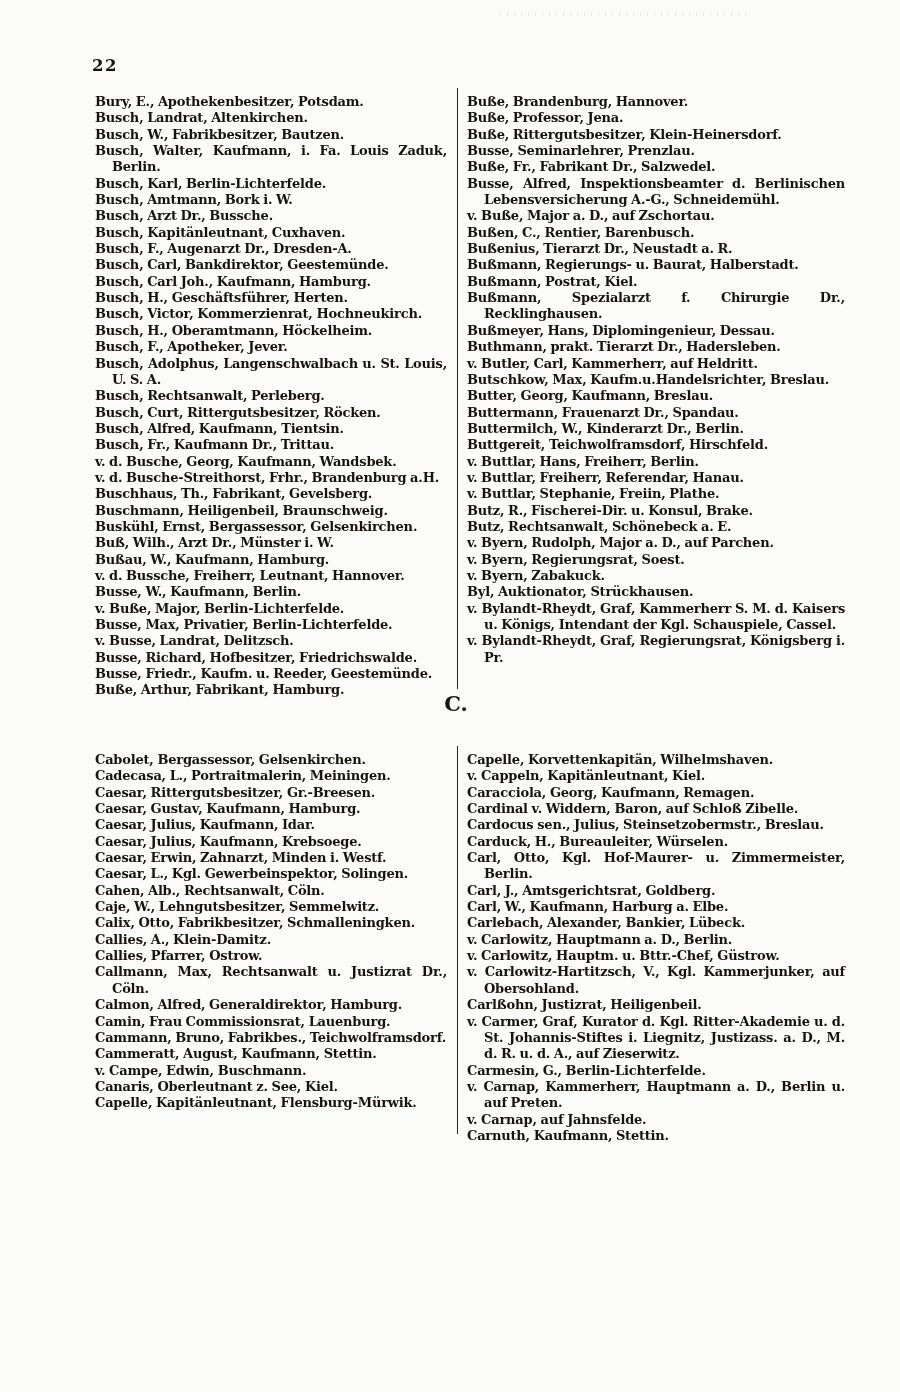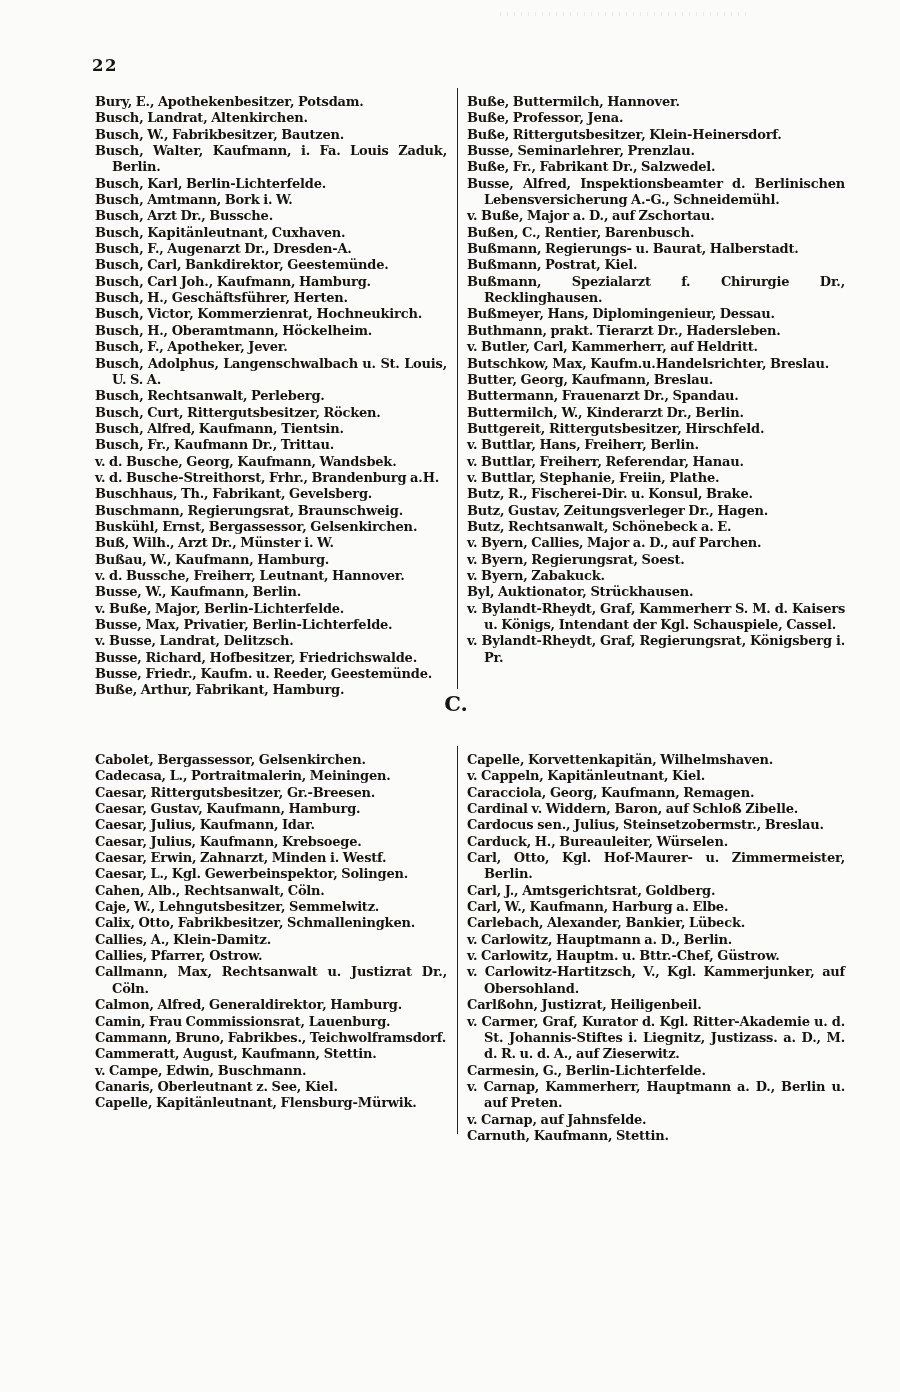--- a/index.html
+++ b/index.html
@@ -73,63 +73,63 @@
         <p class="entry">Busch, H., Oberamtmann, Höckelheim.</p>
         <p class="entry">Busch, F., Apotheker, Jever.</p>
         <p class="entry">Busch, Adolphus, Langenschwalbach u. St. Louis, U. S. A.</p>
         <p class="entry">Busch, Rechtsanwalt, Perleberg.</p>
         <p class="entry">Busch, Curt, Rittergutsbesitzer, Röcken.</p>
         <p class="entry">Busch, Alfred, Kaufmann, Tientsin.</p>
         <p class="entry">Busch, Fr., Kaufmann Dr., Trittau.</p>
         <p class="entry">v. d. Busche, Georg, Kaufmann, Wandsbek.</p>
         <p class="entry">v. d. Busche-Streithorst, Frhr., Brandenburg a.H.</p>
         <p class="entry">Buschhaus, Th., Fabrikant, Gevelsberg.</p>
-        <p class="entry">Buschmann, Regierungsrat, Braunschweig.</p>
+        <p class="entry">Buschmann, Heiligenbeil, Braunschweig.</p>
         <p class="entry">Buskühl, Ernst, Bergassessor, Gelsenkirchen.</p>
         <p class="entry">Buß, Wilh., Arzt Dr., Münster i. W.</p>
         <p class="entry">Bußau, W., Kaufmann, Hamburg.</p>
         <p class="entry">v. d. Bussche, Freiherr, Leutnant, Hannover.</p>
         <p class="entry">Busse, W., Kaufmann, Berlin.</p>
         <p class="entry">v. Buße, Major, Berlin-Lichterfelde.</p>
         <p class="entry">Busse, Max, Privatier, Berlin-Lichterfelde.</p>
         <p class="entry">v. Busse, Landrat, Delitzsch.</p>
         <p class="entry">Busse, Richard, Hofbesitzer, Friedrichswalde.</p>
         <p class="entry">Busse, Friedr., Kaufm. u. Reeder, Geestemünde.</p>
         <p class="entry">Buße, Arthur, Fabrikant, Hamburg.</p>
       </div>
     <div class="divider-cell">
       <div class="divider-line"></div>
     </div>
     <div class="column">
-        <p class="entry">Buße, Buttermilch, Hannover.</p>
+        <p class="entry">Buße, Brandenburg, Hannover.</p>
         <p class="entry">Buße, Professor, Jena.</p>
         <p class="entry">Buße, Rittergutsbesitzer, Klein-Heinersdorf.</p>
         <p class="entry">Busse, Seminarlehrer, Prenzlau.</p>
         <p class="entry">Buße, Fr., Fabrikant Dr., Salzwedel.</p>
         <p class="entry">Busse, Alfred, Inspektionsbeamter d. Berlinischen Lebensversicherung A.-G., Schneidemühl.</p>
         <p class="entry">v. Buße, Major a. D., auf Zschortau.</p>
         <p class="entry">Bußen, C., Rentier, Barenbusch.</p>
+        <p class="entry">Bußenius, Tierarzt Dr., Neustadt a. R.</p>
         <p class="entry">Bußmann, Regierungs- u. Baurat, Halberstadt.</p>
         <p class="entry">Bußmann, Postrat, Kiel.</p>
         <p class="entry">Bußmann, Spezialarzt f. Chirurgie Dr., Recklinghausen.</p>
         <p class="entry">Bußmeyer, Hans, Diplomingenieur, Dessau.</p>
         <p class="entry">Buthmann, prakt. Tierarzt Dr., Hadersleben.</p>
         <p class="entry">v. Butler, Carl, Kammerherr, auf Heldritt.</p>
         <p class="entry">Butschkow, Max, Kaufm.u.Handelsrichter, Breslau.</p>
         <p class="entry">Butter, Georg, Kaufmann, Breslau.</p>
         <p class="entry">Buttermann, Frauenarzt Dr., Spandau.</p>
         <p class="entry">Buttermilch, W., Kinderarzt Dr., Berlin.</p>
-        <p class="entry">Buttgereit, Rittergutsbesitzer, Hirschfeld.</p>
+        <p class="entry">Buttgereit, Teichwolframsdorf, Hirschfeld.</p>
         <p class="entry">v. Buttlar, Hans, Freiherr, Berlin.</p>
         <p class="entry">v. Buttlar, Freiherr, Referendar, Hanau.</p>
         <p class="entry">v. Buttlar, Stephanie, Freiin, Plathe.</p>
         <p class="entry">Butz, R., Fischerei-Dir. u. Konsul, Brake.</p>
-        <p class="entry">Butz, Gustav, Zeitungsverleger Dr., Hagen.</p>
         <p class="entry">Butz, Rechtsanwalt, Schönebeck a. E.</p>
-        <p class="entry">v. Byern, Callies, Major a. D., auf Parchen.</p>
+        <p class="entry">v. Byern, Rudolph, Major a. D., auf Parchen.</p>
         <p class="entry">v. Byern, Regierungsrat, Soest.</p>
         <p class="entry">v. Byern, Zabakuck.</p>
         <p class="entry">Byl, Auktionator, Strückhausen.</p>
         <p class="entry">v. Bylandt-Rheydt, Graf, Kammerherr S. M. d. Kaisers u. Königs, Intendant der Kgl. Schauspiele, Cassel.</p>
         <p class="entry">v. Bylandt-Rheydt, Graf, Regierungsrat, Königsberg i. Pr.</p>
       </div>
   </div>
 
   <div class="section-header">C.</div>
 

